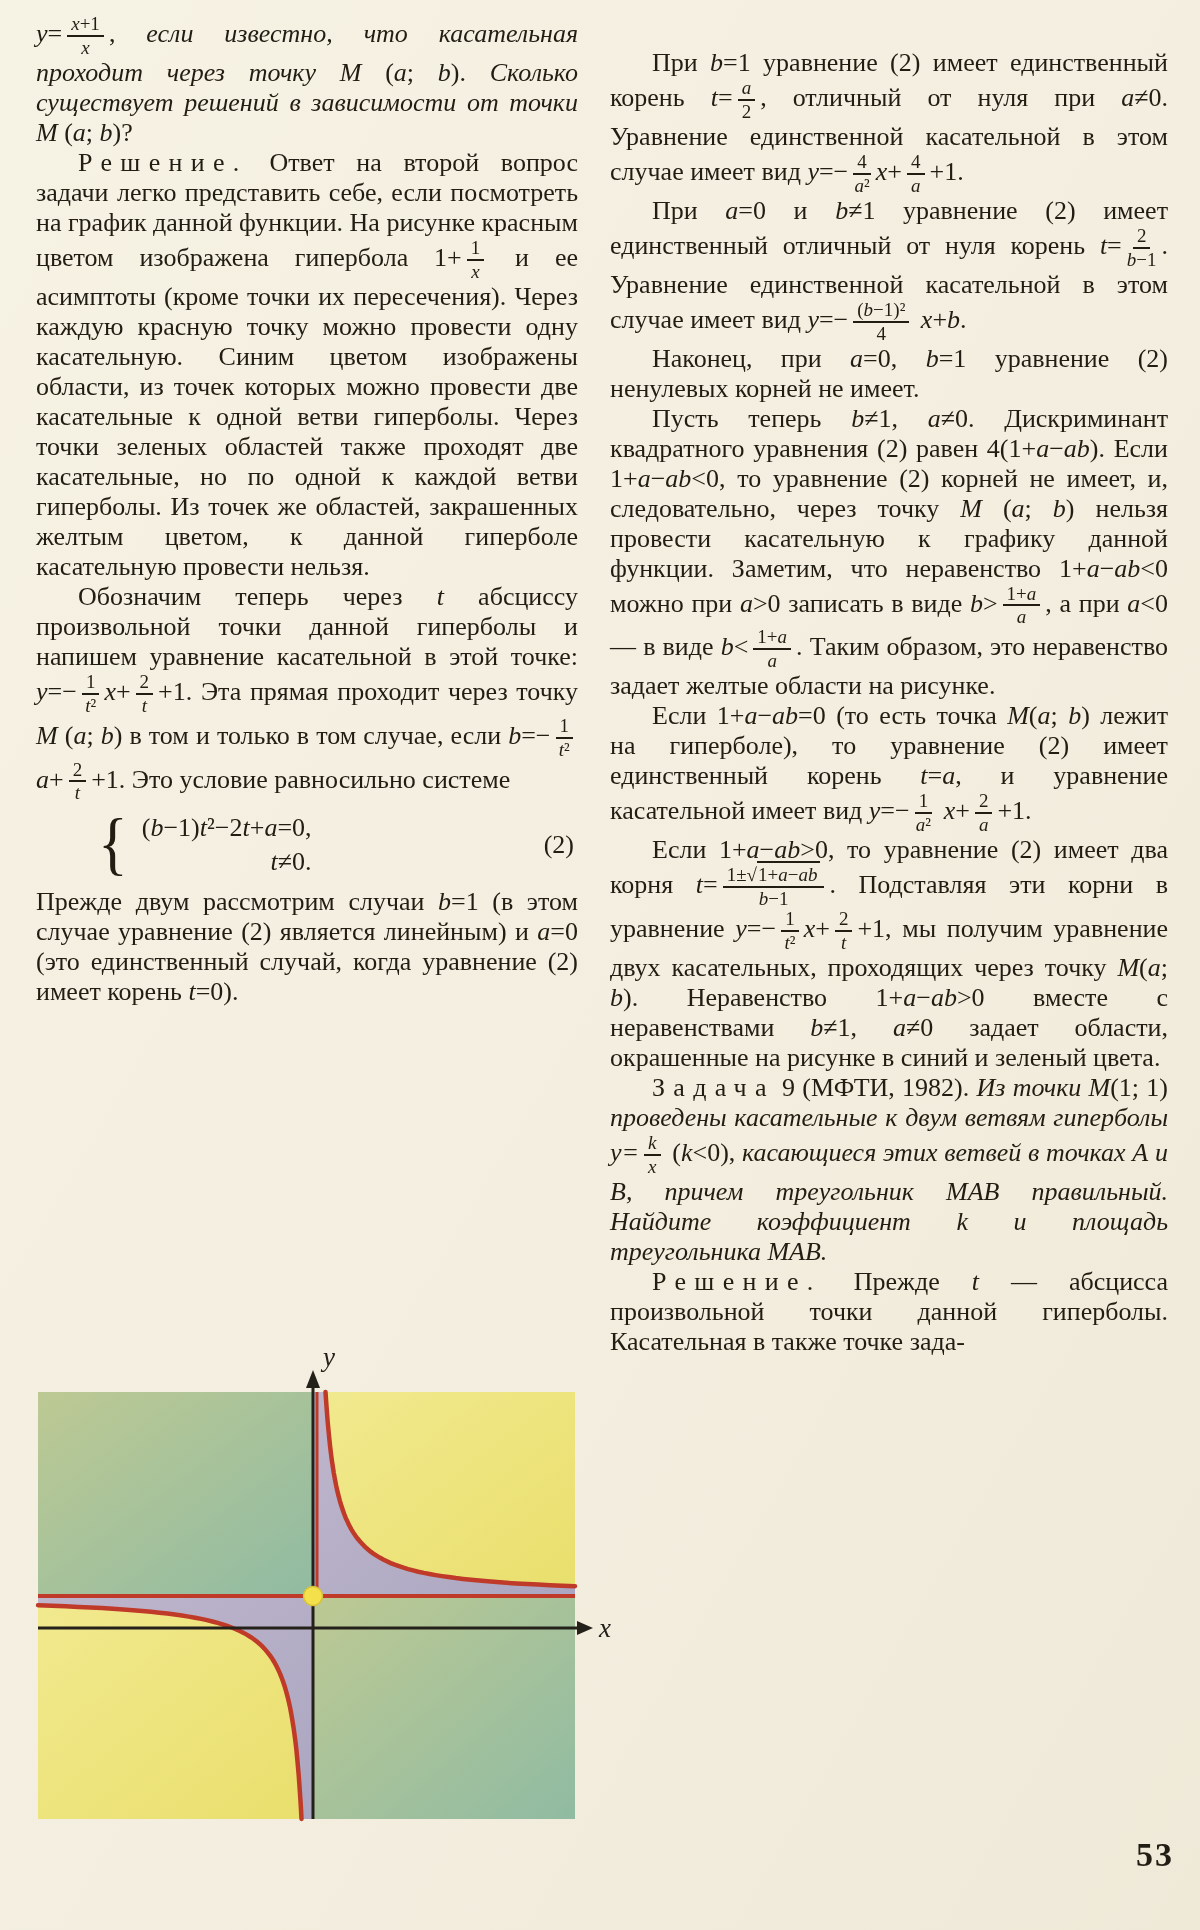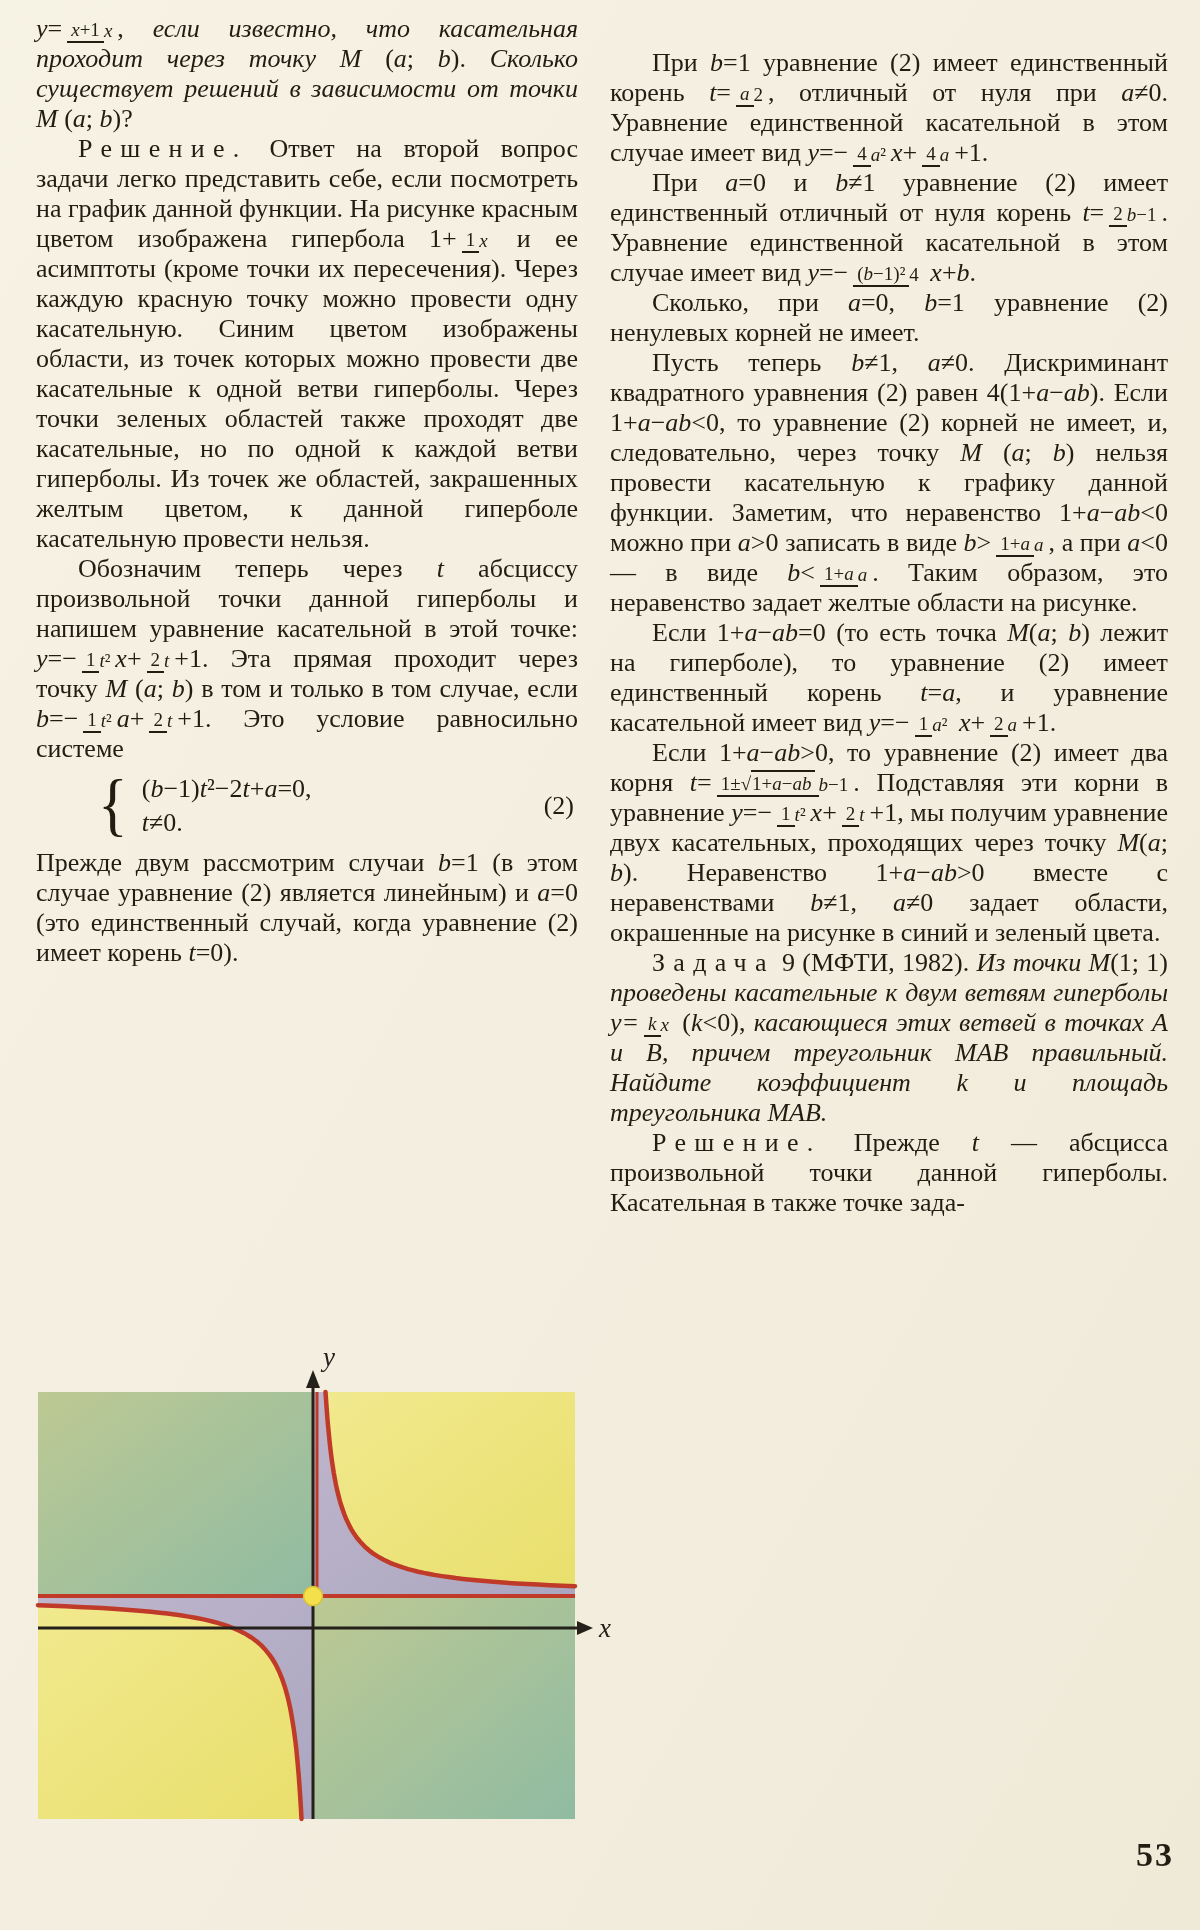--- a/index.html
+++ b/index.html
@@ -7,30 +7,30 @@
         background:linear-gradient(120deg,#f6f2e4 0%,#f3eedf 55%,#efe9d8 100%);
         font-family:"Liberation Serif",serif;color:#221d12;}
   .col{position:absolute;font-size:26px;line-height:30px;text-align:justify;}
   #col-left{left:36px;top:14px;width:542px;}
   #col-right{left:610px;top:48px;width:558px;}
   .para{margin:0;}
   .para.ind{text-indent:42px;}
   .it{font-style:italic;}
   .up{font-style:normal;}
   .sp{letter-spacing:.32em;font-style:normal;}
-  .frac{display:inline-flex;flex-direction:row;vertical-align:middle;
+  .frac{display:inline-flex;flex-direction:column;align-items:center;vertical-align:middle;
         margin:0 5px;line-height:1.05;text-indent:0;}
   .frac .num{display:block;font-size:19px;border-bottom:2px solid currentColor;padding:0 4px 1px;white-space:nowrap;}
   .frac .den{display:block;font-size:19px;padding-top:1px;white-space:nowrap;}
   .sq{white-space:nowrap;}
   .sq .rad{font-style:normal;}
   .sq .sqbar{border-top:2px solid currentColor;padding:1px 3px 5px 1px;}
   .sysrow{display:flex;align-items:center;margin:8px 0 8px 0;}
   .brace{font-size:62px;line-height:.9;font-weight:400;margin:0 14px 0 62px;transform:scaleY(1.12);}
-  .syslines{text-align:left;}
+  .syslines{text-align:right;}
   .sysline{line-height:34px;}
   .systag{margin-left:auto;margin-right:4px;}
   .figwrap{position:absolute;left:38px;top:1392px;width:537px;height:427px;}
   .figwrap svg{position:absolute;left:-16px;top:-50px;overflow:visible;}
   .pageno{position:absolute;left:1136px;top:1836px;font-size:34px;font-weight:bold;letter-spacing:2px;}
 </style>
 </head>
 <body>
 
 <div class="page">
@@ -77,21 +77,21 @@
           <span class="num"><span class="up">4</span></span>
           <span class="den"><span class="it">a</span></span>
         </span><span class="up">+1.</span></div>
       <div class="para ind"><span class="up">При </span><span class="it">a</span><span class="up">=0 и </span><span class="it">b</span><span class="up">≠1 уравнение (2) имеет единственный отличный от нуля корень </span><span class="it">t</span><span class="up">=</span><span class="frac">
           <span class="num"><span class="up">2</span></span>
           <span class="den"><span class="it">b</span><span class="up">−1</span></span>
         </span><span class="up">. Уравнение единственной касательной в этом случае имеет вид </span><span class="it">y</span><span class="up">=−</span><span class="frac">
           <span class="num"><span class="up">(</span><span class="it">b</span><span class="up">−1)²</span></span>
           <span class="den"><span class="up">4</span></span>
         </span><span class="up"> </span><span class="it">x</span><span class="up">+</span><span class="it">b</span><span class="up">.</span></div>
-      <div class="para ind"><span class="up">Сколько, при </span><span class="it">a</span><span class="up">=0, </span><span class="it">b</span><span class="up">=1 уравнение (2) ненулевых корней не имеет.</span></div>
+      <div class="para ind"><span class="up">Наконец, при </span><span class="it">a</span><span class="up">=0, </span><span class="it">b</span><span class="up">=1 уравнение (2) ненулевых корней не имеет.</span></div>
       <div class="para ind"><span class="up">Пусть теперь </span><span class="it">b</span><span class="up">≠1, </span><span class="it">a</span><span class="up">≠0. Дискриминант квадратного уравнения (2) равен 4(1+</span><span class="it">a</span><span class="up">−</span><span class="it">ab</span><span class="up">). Если 1+</span><span class="it">a</span><span class="up">−</span><span class="it">ab</span><span class="up">&lt;0, то уравнение (2) корней не имеет, и, следовательно, через точку </span><span class="it">М</span><span class="up"> (</span><span class="it">a</span><span class="up">; </span><span class="it">b</span><span class="up">) нельзя провести касательную к графику данной функции. Заметим, что неравенство 1+</span><span class="it">a</span><span class="up">−</span><span class="it">ab</span><span class="up">&lt;0 можно при </span><span class="it">a</span><span class="up">&gt;0 записать в виде </span><span class="it">b</span><span class="up">&gt;</span><span class="frac">
           <span class="num"><span class="up">1+</span><span class="it">a</span></span>
           <span class="den"><span class="it">a</span></span>
         </span><span class="up">, а при </span><span class="it">a</span><span class="up">&lt;0 — в виде </span><span class="it">b</span><span class="up">&lt;</span><span class="frac">
           <span class="num"><span class="up">1+</span><span class="it">a</span></span>
           <span class="den"><span class="it">a</span></span>
         </span><span class="up">. Таким образом, это неравенство задает желтые области на рисунке.</span></div>
       <div class="para ind"><span class="up">Если 1+</span><span class="it">a</span><span class="up">−</span><span class="it">ab</span><span class="up">=0 (то есть точка </span><span class="it">М</span><span class="up">(</span><span class="it">a</span><span class="up">; </span><span class="it">b</span><span class="up">) лежит на гиперболе), то уравнение (2) имеет единственный корень </span><span class="it">t</span><span class="up">=</span><span class="it">a</span><span class="up">, и уравнение касательной имеет вид </span><span class="it">y</span><span class="up">=−</span><span class="frac">
           <span class="num"><span class="up">1</span></span>
           <span class="den"><span class="it">a</span><span class="up">²</span></span>

